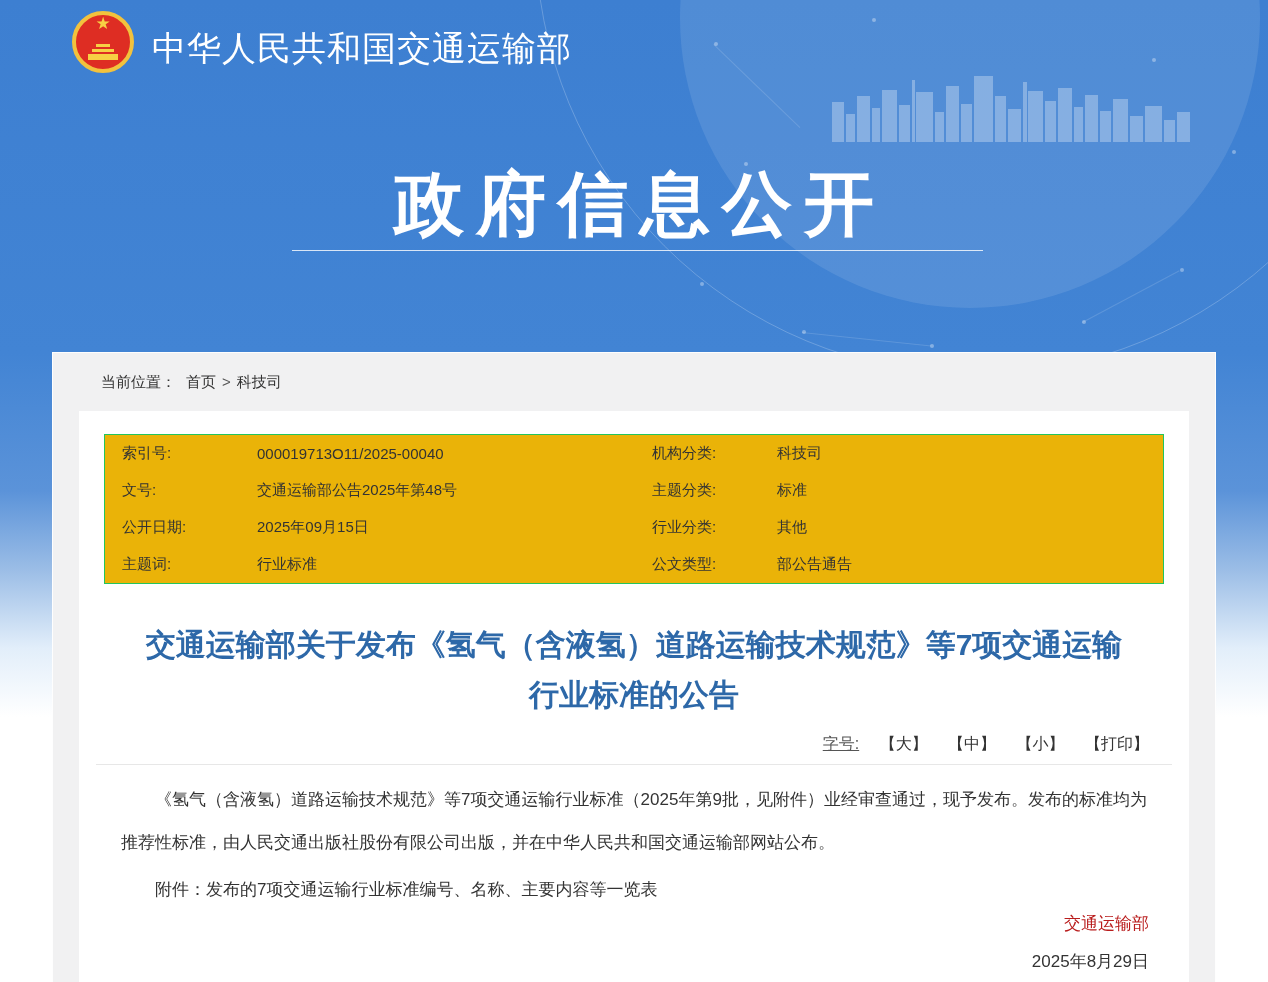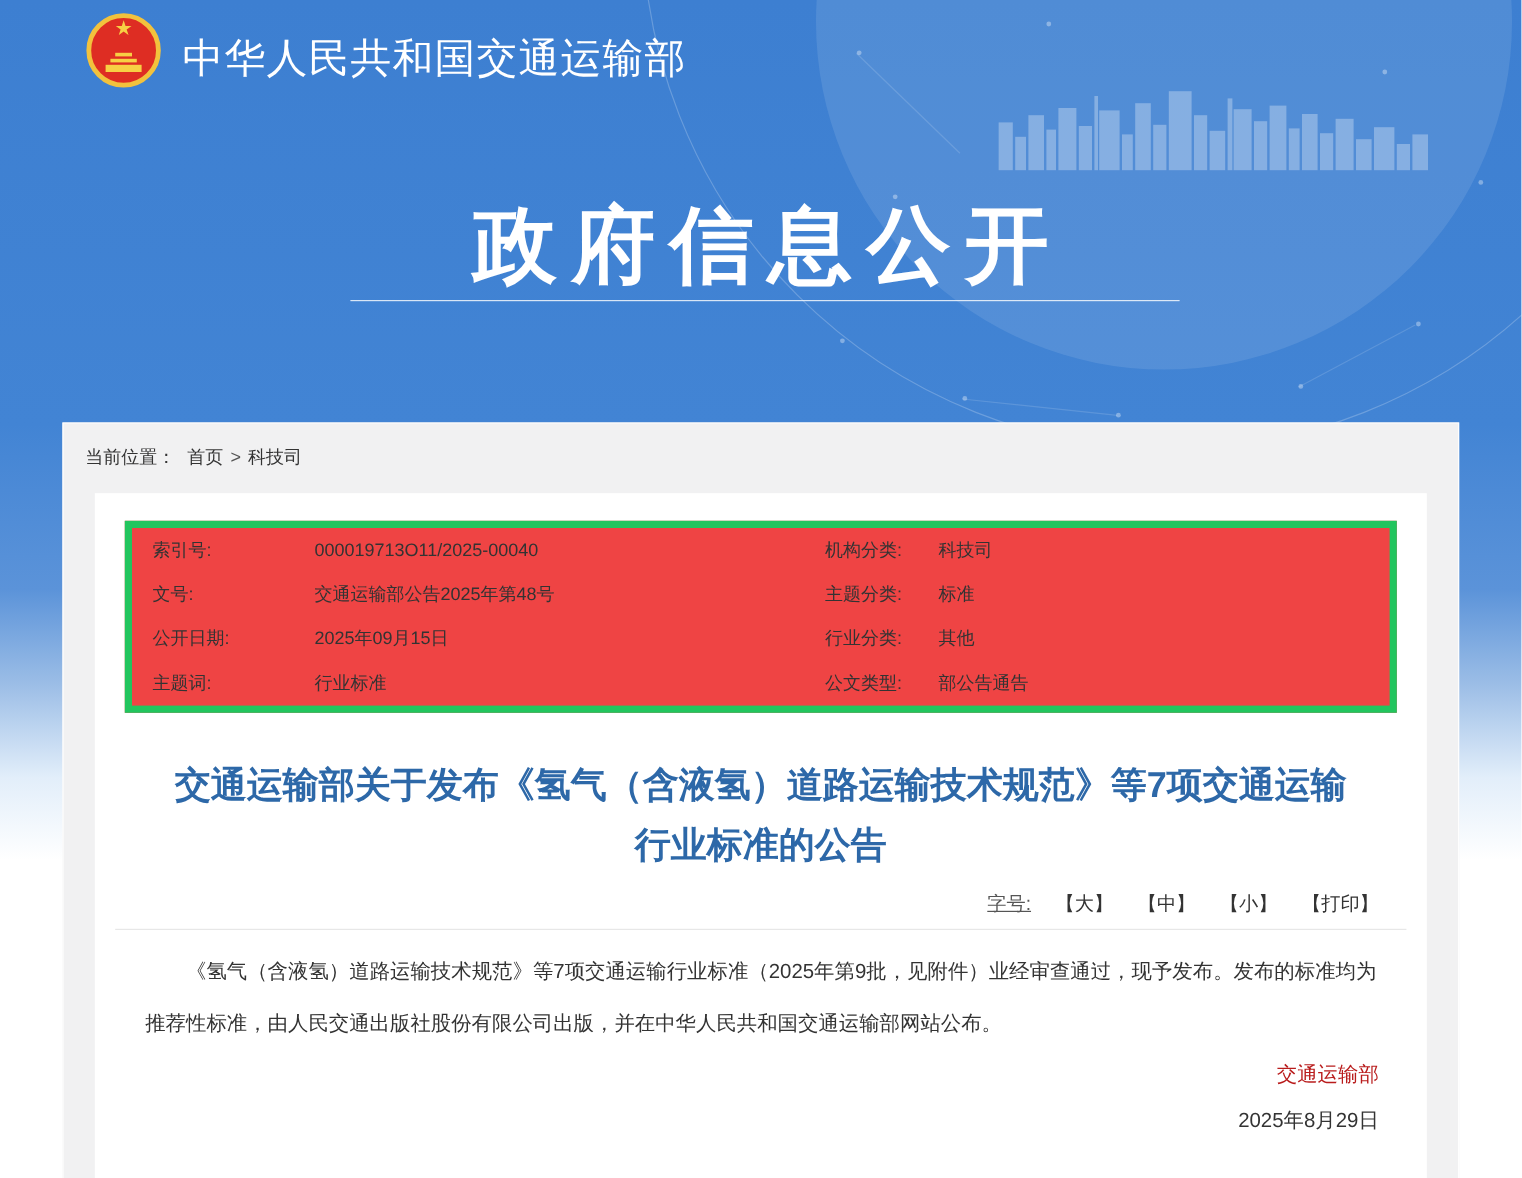--- a/index.html
+++ b/index.html
@@ -64,38 +64,38 @@
     position:absolute; left:292px; top:250px; width:691px; height:1px;
     background:rgba(255,255,255,0.8);
   }
   
   .card {
     position:absolute; left:52px; top:352px; width:1164px; height:630px;
     background:#f1f1f2; border:1px solid rgba(255,255,255,0.9); border-bottom:none;
   }
   .breadcrumb {
     position:absolute; left:0; top:0; width:100%; height:58px;
-    line-height:58px; padding-left:18px; font-size:15px; color:#333;
+    line-height:58px; padding-left:48px; font-size:15px; color:#333;
   }
   .breadcrumb a { color:#333; text-decoration:none; cursor:pointer; }
   .breadcrumb .sep { margin:0 6px; color:#555; }
   .breadcrumb .bc-label { margin-right:10px; }
   .inner {
     position:absolute; left:26px; top:58px; width:1110px; bottom:-1px;
     background:#ffffff;
   }
   
   .meta-box {
     margin:23px 25px 0 25px;
-    border:6px solid #22c55e; background:#ef4444;
+    border:1px solid #22c55e; background:#eab308;
   }
   .meta-row { display:flex; height:37px; align-items:center; font-size:15px; color:#333; }
   .m-ll { width:135px; margin-left:17px; }
   .m-lv { width:395px; }
-  .m-rl { width:125px;text-align:center; }
+  .m-rl { width:125px; }
   .m-rv { flex:1; }
   
   .article-title {
     margin-top:36px; text-align:center;
     color:#2d68a8; font-size:30px; font-weight:bold; line-height:50px;
   }
   .font-row {
     margin:12px 40px 0 0; text-align:right; font-size:16px; color:#333;
     line-height:24px;
   }
@@ -223,18 +223,21 @@
       <span class="ctrl">【大】</span>
       <span class="ctrl">【中】</span>
       <span class="ctrl">【小】</span>
       <span class="ctrl">【打印】</span>
     </div>
 
     <div class="divider"></div>
 
     <div class="article-par">《氢气（含液氢）道路运输技术规范》等7项交通运输行业标准（2025年第9批，见附件）业经审查通过，现予发布。发布的标准均为推荐性标准，由人民交通出版社股份有限公司出版，并在中华人民共和国交通运输部网站公布。</div>
 
+    <div class="attachment">
+      <span>附件：</span><a>发布的7项交通运输行业标准编号、名称、主要内容等一览表</a>
+    </div>
 
     <div class="signature">交通运输部</div>
     <div class="pub-date">2025年8月29日</div>
 
   </div>
 </div>
 
 </body></html>

